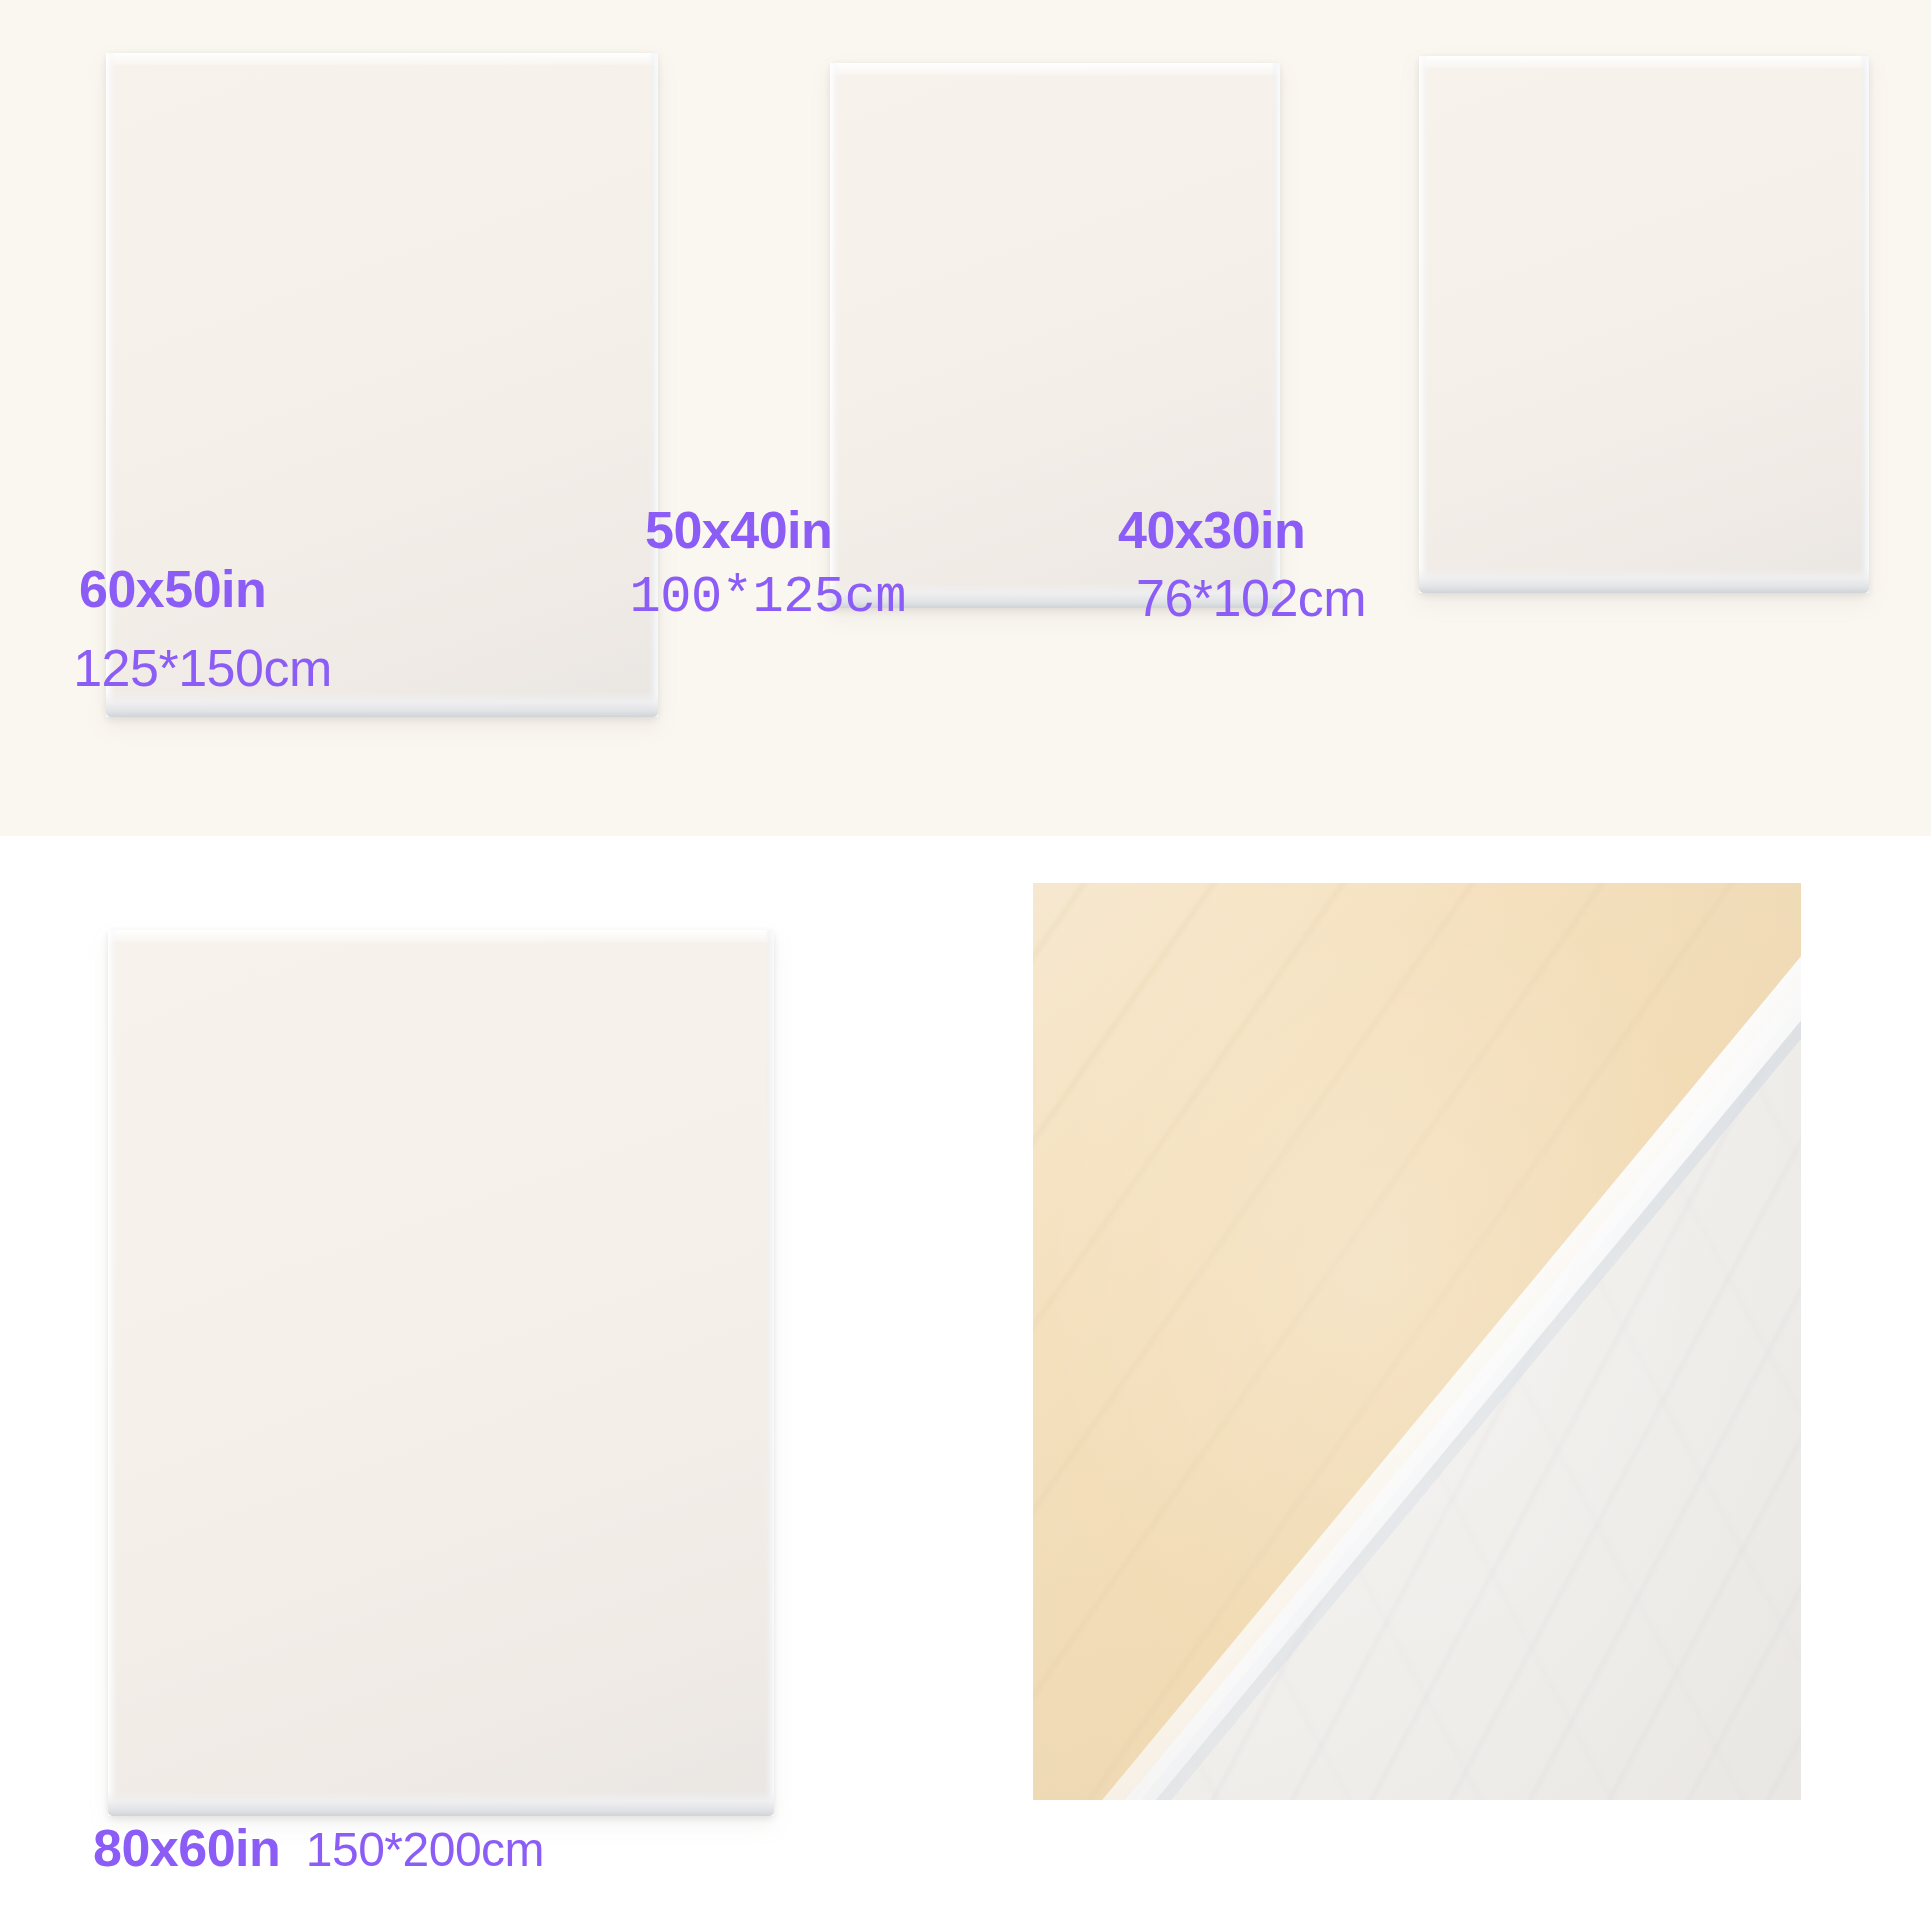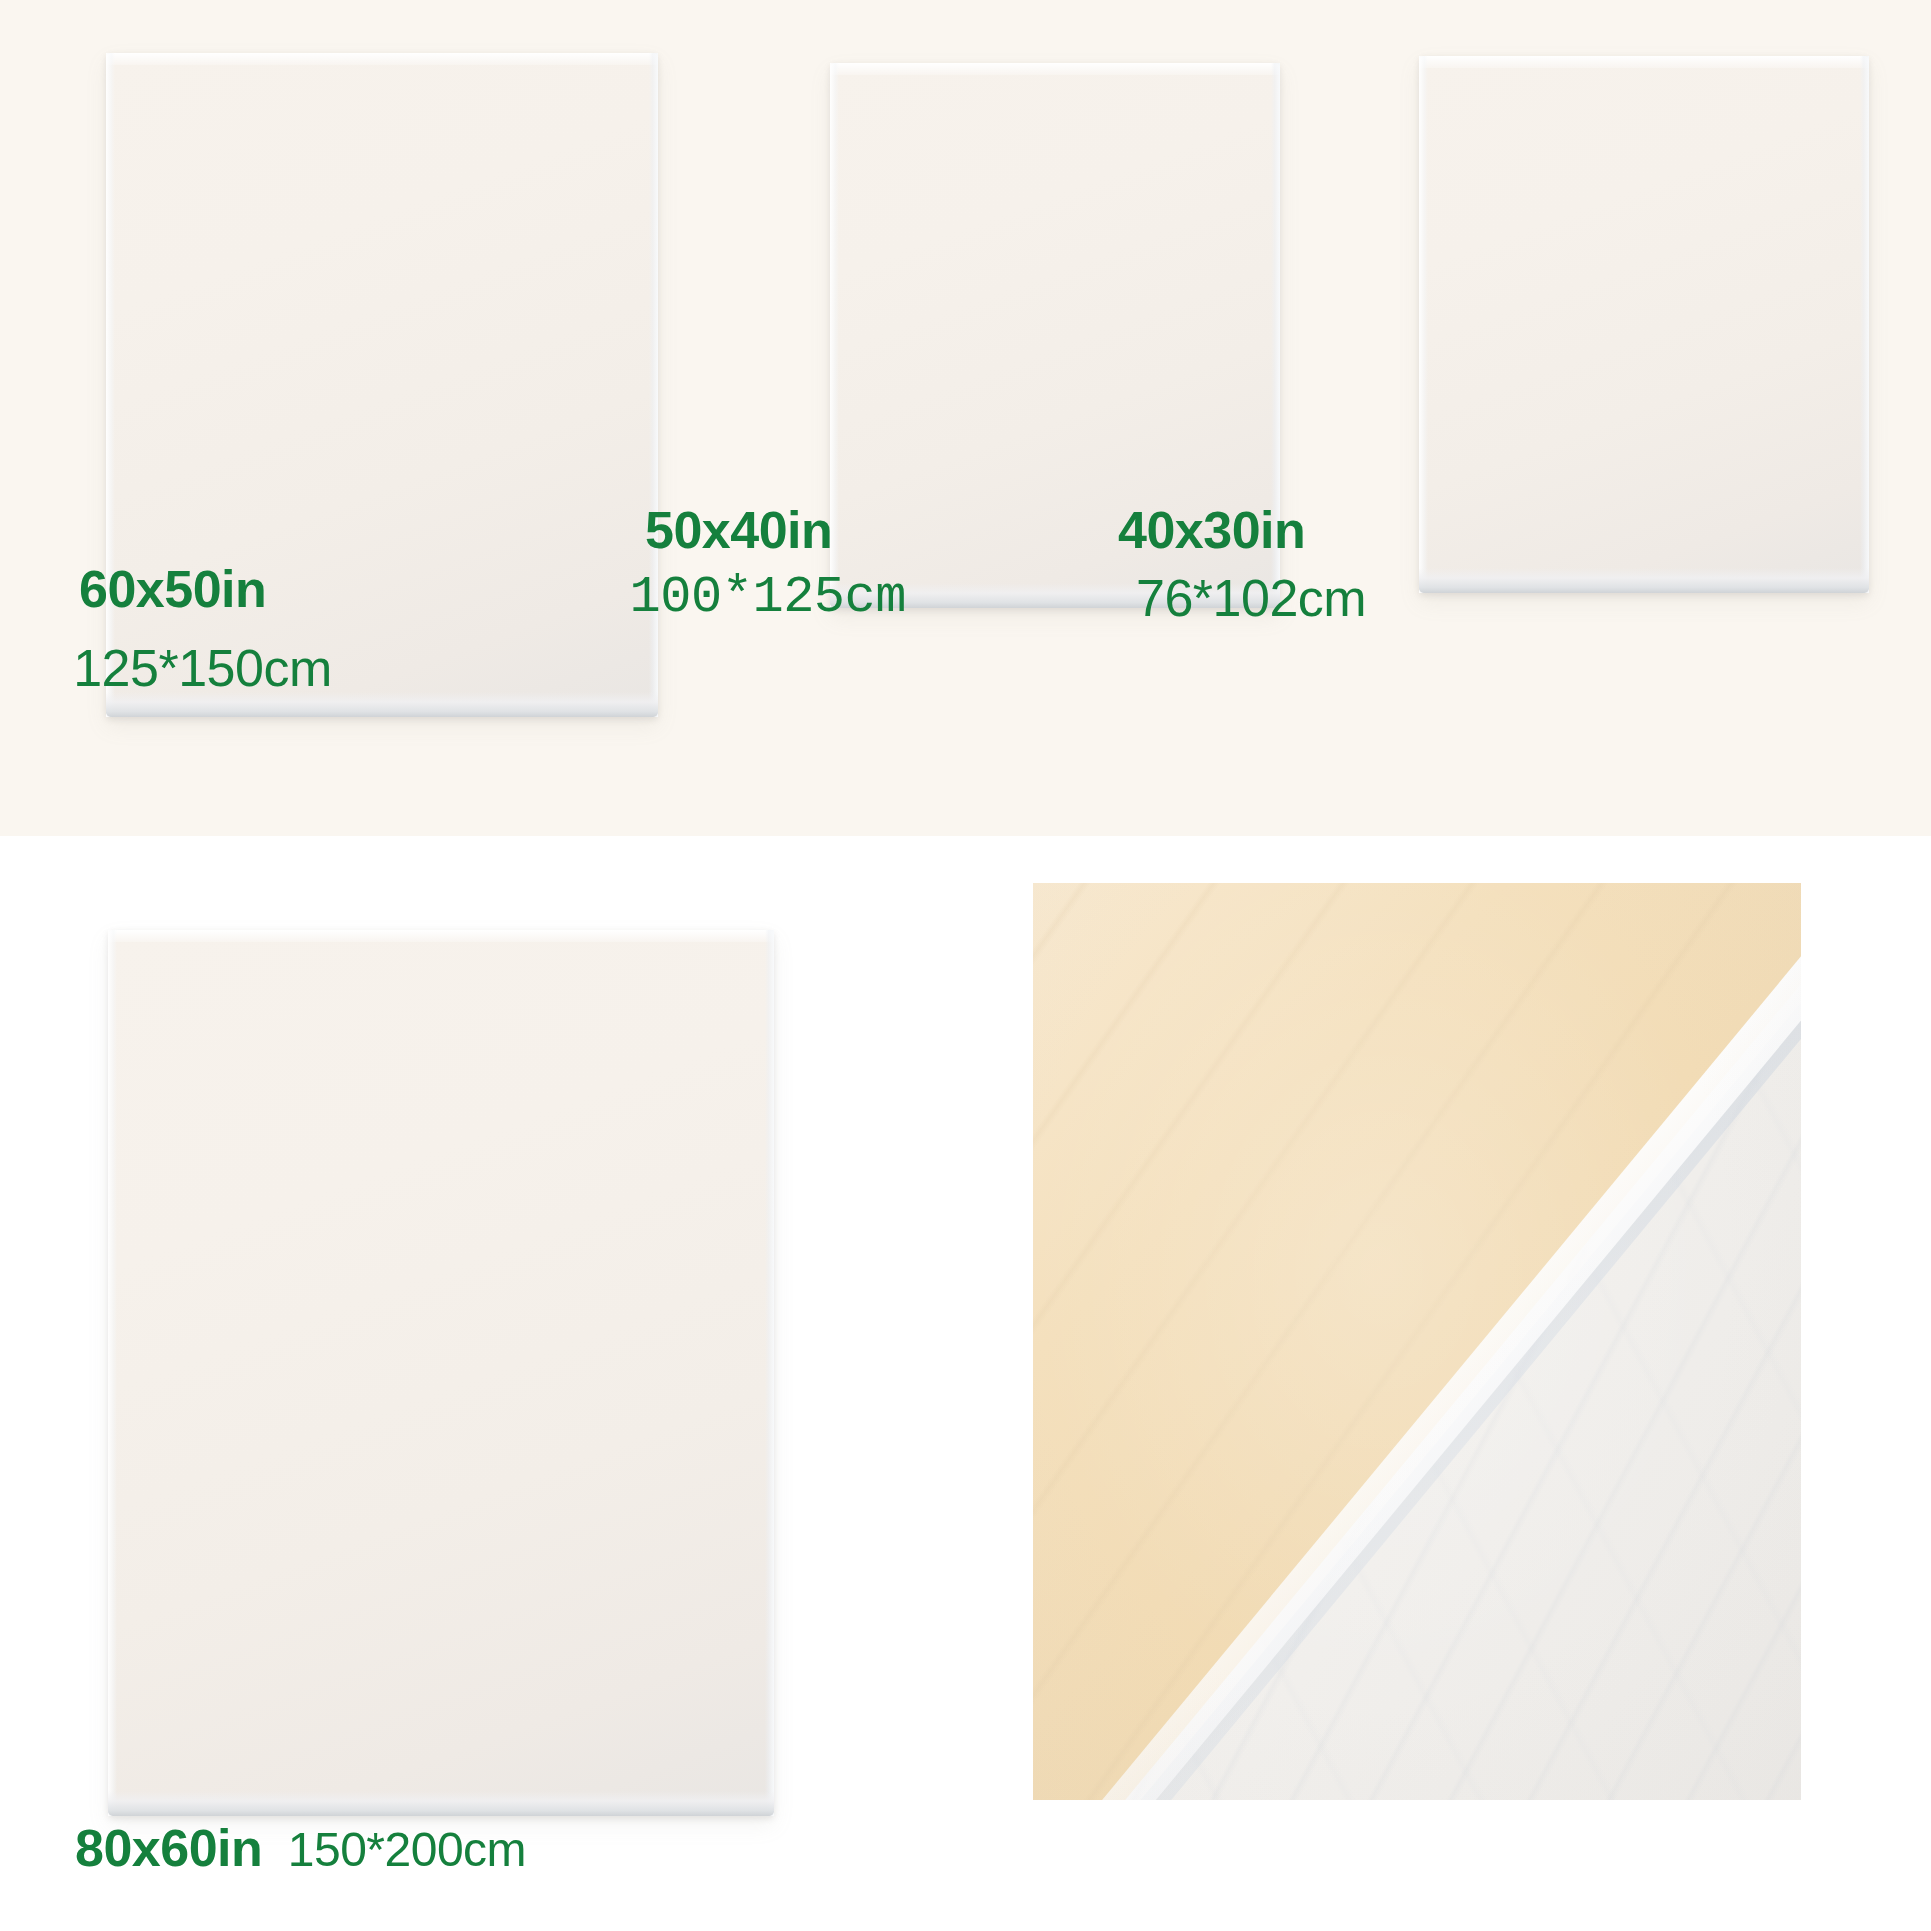--- a/index.html
+++ b/index.html
@@ -97,41 +97,41 @@
   }
 
   #canvas-60x50 { left: 106px; top: 53px;  width: 552px; height: 664px; }
   #canvas-50x40 { left: 830px; top: 63px;  width: 450px; height: 545px; }
   #canvas-40x30 { left: 1419px; top: 56px; width: 450px; height: 537px; }
   #canvas-80x60 { left: 108px; top: 930px; width: 666px; height: 886px; }
 
   
   .label-block {
     position: absolute;
-    color: #15803d;
+    color: #8b5cf6;
     line-height: 1.08;
     white-space: nowrap;
   }
   .label-in {
     font-weight: bold;
     font-size: 52px;
     letter-spacing: -0.5px;
   }
   .label-cm {
     font-weight: normal;
     font-size: 52px;
     letter-spacing: -0.5px;
   }
   #label-60x50 { left: 79px;  top: 561px; }
   #label-60x50 .label-cm { display: block; margin-top: 23px; margin-left: -5.8px; }
   #label-50x40 { left: 645px; top: 502px; }
   #label-50x40 .label-cm { display: block; margin-top: 12px; margin-left: -15.4px; font-family: Liberation Mono, monospace; }
   #label-40x30 { left: 1118px; top: 502px; }
   #label-40x30 .label-cm { display: block; margin-top: 11.6px; margin-left: 18px; }
-  #label-80x60 { left: 75px; top: 1820px; }
+  #label-80x60 { left: 93px; top: 1820px; }
   #label-80x60 .label-cm { margin-left: 21px; font-size: 48px; }
 
   
   #fabric-photo {
     position: absolute;
     left: 1033px;
     top: 883px;
     width: 768px;
     height: 917px;
     overflow: hidden;

